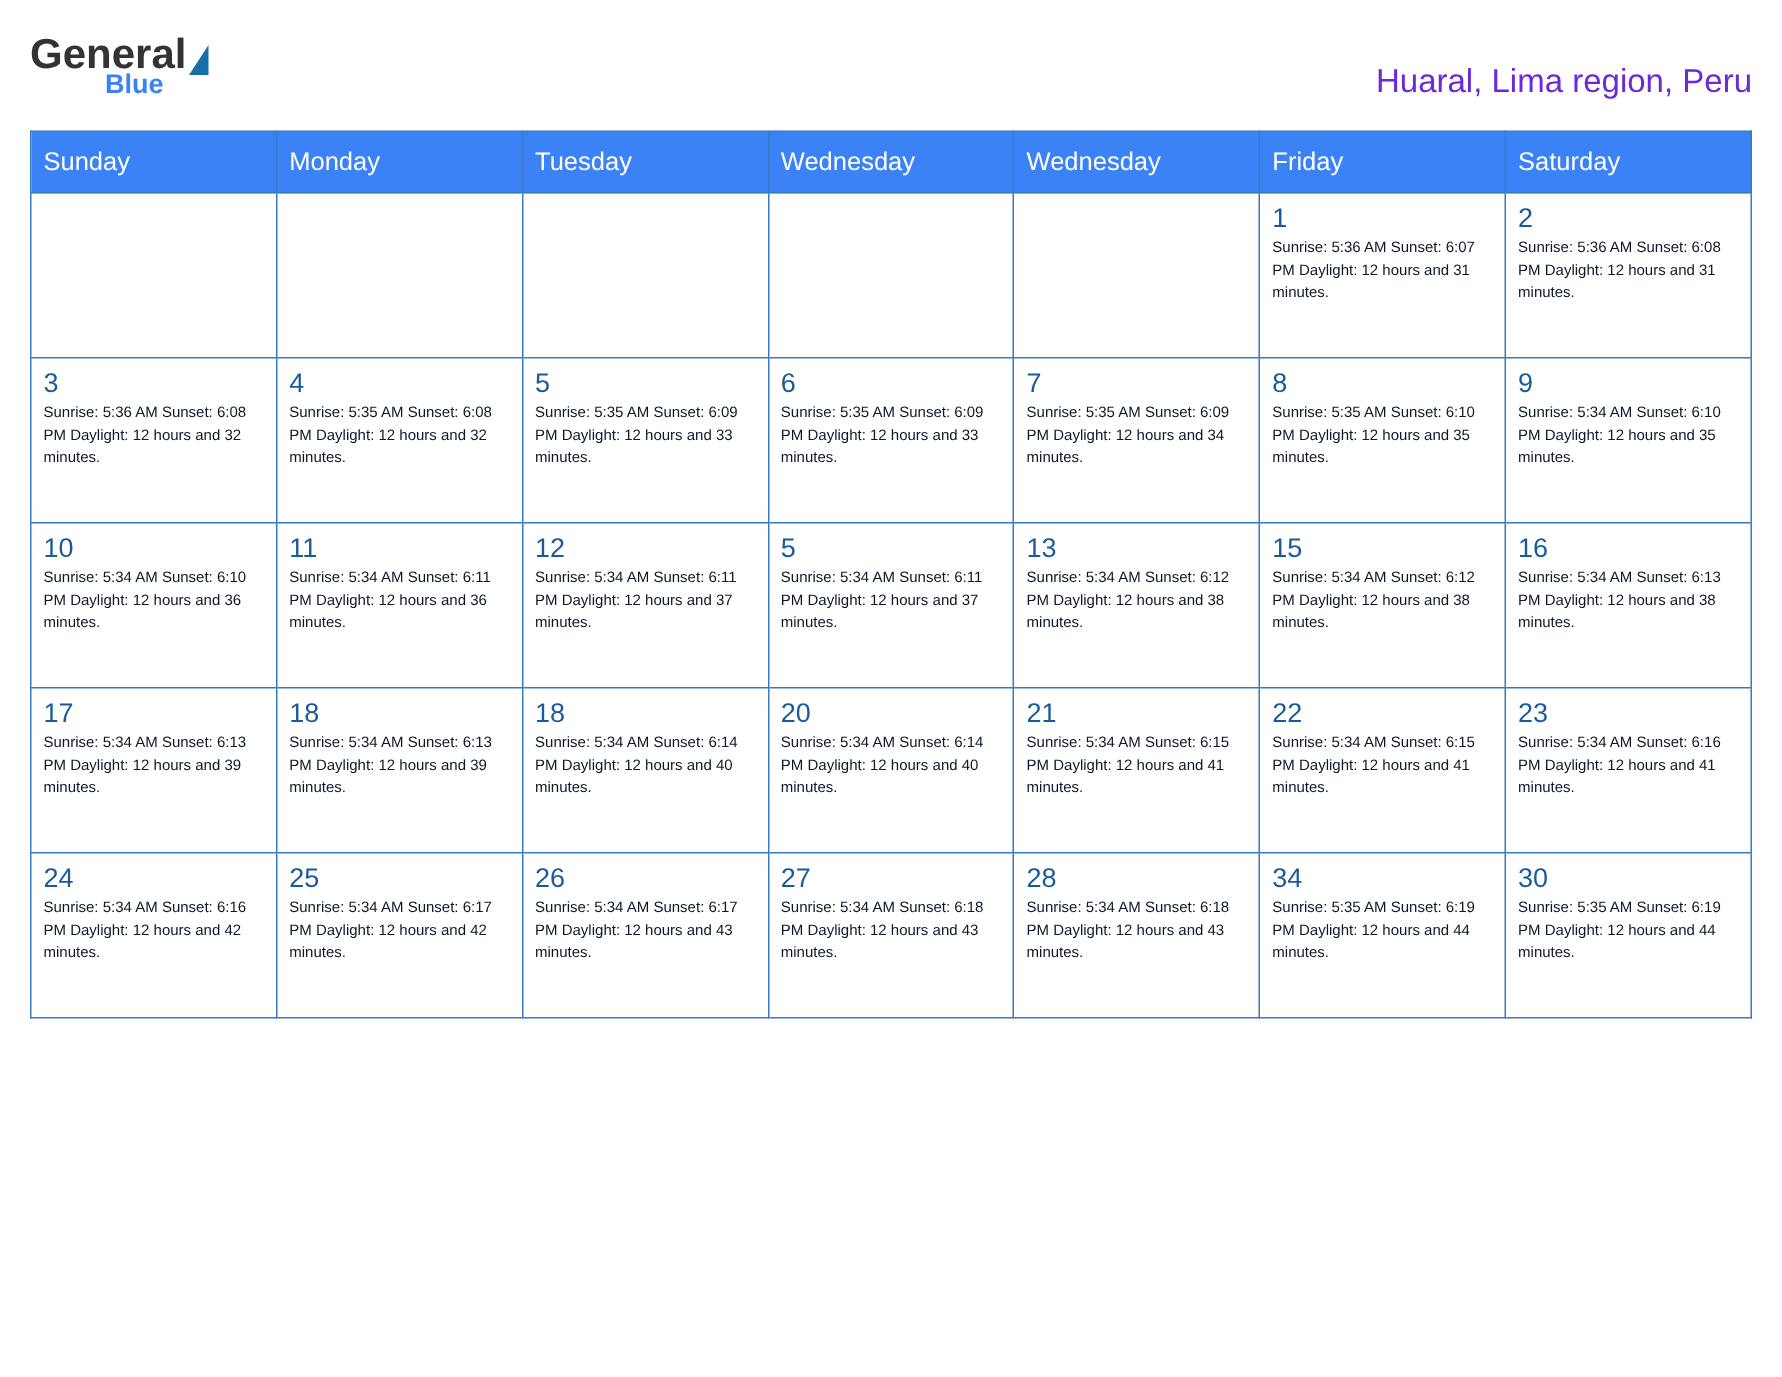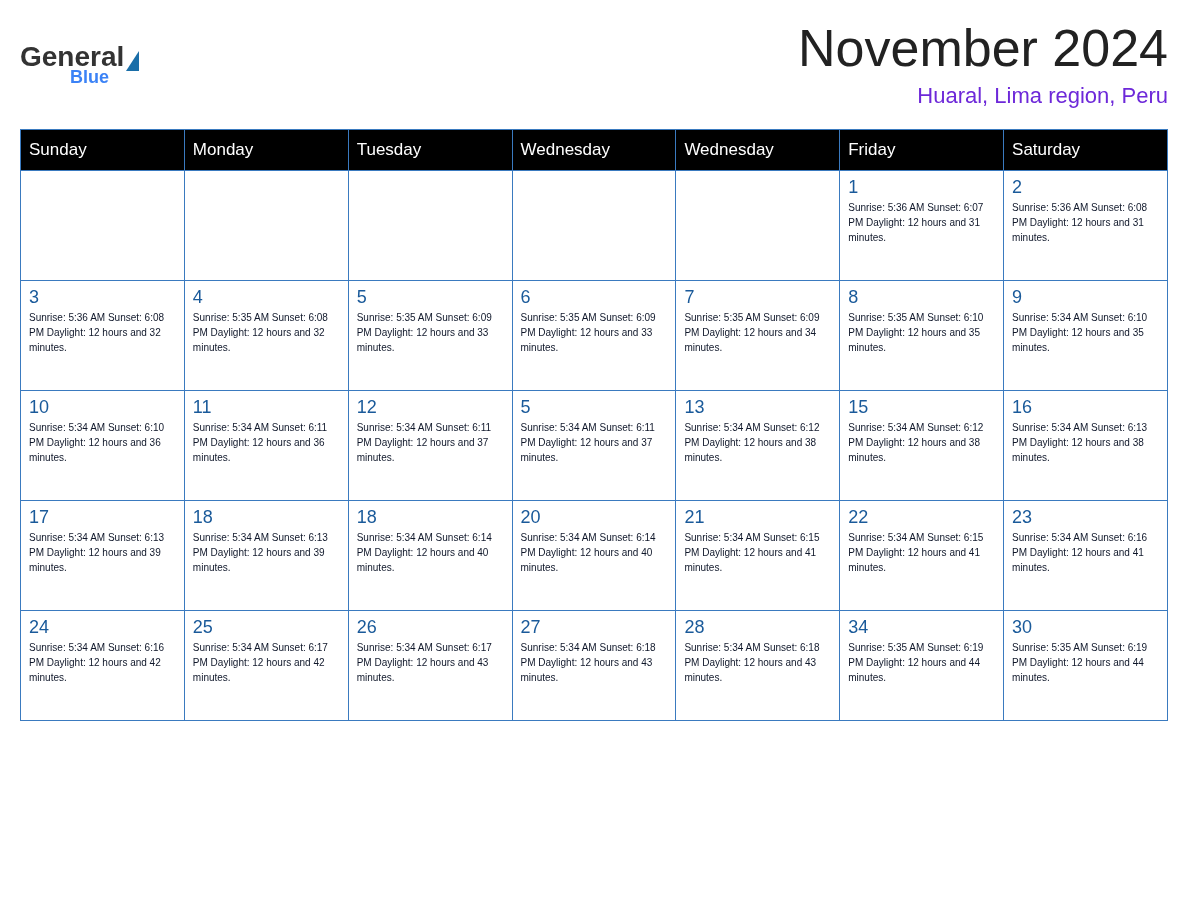--- a/index.html
+++ b/index.html
@@ -6,21 +6,21 @@
     body {
       font-family: Arial, sans-serif;
       background: #fff;
       padding: 20px;
       width: 1188px;
       min-height: 918px;
     }
     .header {
       display: flex;
       justify-content: space-between;
-      align-items: center;
+      align-items: flex-end;
       margin-bottom: 20px;
       gap: 36px;
     }
     .logo-general {
       font-size: 28px;
       font-weight: bold;
       color: #333;
     }
     .logo-blue-text {
       font-size: 18px;
@@ -42,21 +42,21 @@
       font-size: 22px;
       color: #6d28d9;
       margin-top: 6px;
     }
     .calendar {
       width: 100%;
       border-collapse: collapse;
       border: 1px solid #3a7abf;
     }
     .calendar th {
-      background-color: #000000;
+      background-color: #3b82f6;
       color: #fff;
       padding: 10px 8px;
       text-align: left;
       font-size: 17px;
       font-weight: normal;
       border: 1px solid #3a7abf;
     }
     .calendar td {
       vertical-align: top;
       padding: 6px 8px;
@@ -109,21 +109,20 @@
       <div style="display:inline-block; margin-left:2px; margin-top:6px;">
         <div style="width:0;height:0;border-left:13px solid transparent;border-bottom:20px solid #1a6ea8;display:inline-block;vertical-align:top;margin-top:2px;"></div>
       </div>
     </div>
     <div class="logo-line2">
       <span style="display:inline-block; width:50px;"></span>
       <span class="logo-blue-text">Blue</span>
     </div>
   </div>
   <div class="title-section">
-    <div class="month-title">November 2024</div>
     <div class="location-title">Huaral, Lima region, Peru</div>
   </div>
 </div>
 
 <table class="calendar">
   <thead>
     <tr>
     <th>Sunday</th>
         <th>Monday</th>
         <th>Tuesday</th>

